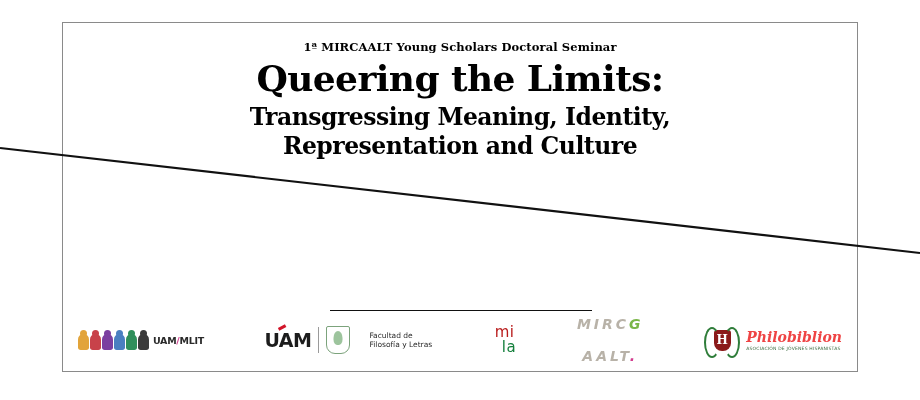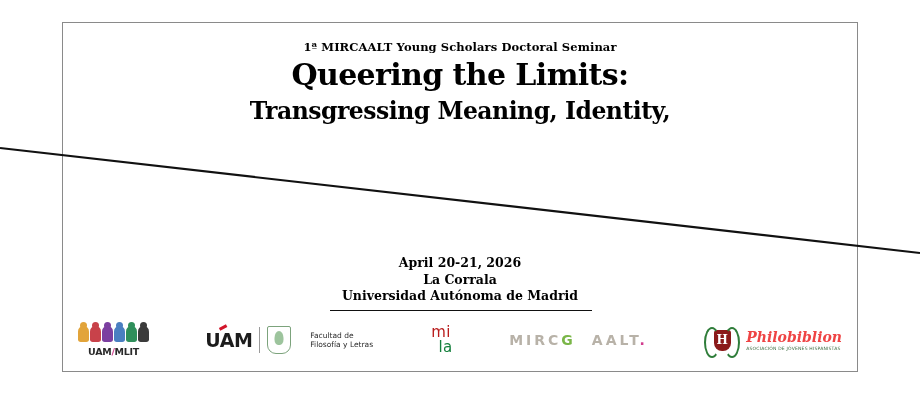--- a/index.html
+++ b/index.html
@@ -56,21 +56,21 @@
     font-family: "DejaVu Serif", serif;
     font-size: 11.5px;
     font-weight: 700;
     letter-spacing: 0.1px;
     color: #000000;
     margin: 0 0 5px 0;
   }
 
   .title-main {
     font-family: "DejaVu Serif", serif;
-    font-size: 30px;
+    font-size: 36px;
     font-weight: 700;
     letter-spacing: -0.6px;
     color: #000000;
     line-height: 1.06;
     margin: 0 0 2px 0;
   }
 
   .title-sub {
     font-family: "DejaVu Serif", serif;
     font-size: 23.5px;
@@ -127,21 +127,21 @@
   }
 
   .logo {
     display: flex;
     align-items: center;
     justify-content: center;
     height: 44px;
   }
 
   
-  .logo-uamlit { flex-direction: column; gap: 4px; }
+  .logo-uamlit { flex-direction: row; gap: 4px; }
   .blob-row {
     display: flex;
     align-items: flex-end;
     gap: 1px;
     height: 19px;
   }
   .blob {
     width: 11px;
     height: 16px;
     border-radius: 6px 6px 3px 3px;
@@ -233,21 +233,21 @@
   }
   .mila-bot {
     font-family: "DejaVu Sans", sans-serif;
     font-size: 15px;
     color: #15803d;
     letter-spacing: 0.5px;
     margin-left: 9px;
   }
 
   
-  .logo-mirc { flex-direction: row; gap: 16px; }
+  .logo-mirc { flex-direction: column; gap: 16px; font-style: italic; }
   .mirc-row {
     font-family: "DejaVu Sans", sans-serif;
     font-size: 14px;
     font-weight: 700;
     letter-spacing: 3px;
     color: #b8b2a8;
   }
   .mirc-row .g { color: #7ab648; }
   .mirc-row .dot { color: #d23c8e; }
 
@@ -311,28 +311,24 @@
 
   <svg class="diagonal-line" viewBox="0 0 920 400" preserveAspectRatio="none">
     <line x1="0" y1="148" x2="920" y2="253" stroke="#111111" stroke-width="2.2"></line>
   </svg>
 
   <div class="header-block">
     <p class="eyebrow">1ª MIRCAALT Young Scholars Doctoral Seminar</p>
     <h1 class="title-main">Queering the Limits:</h1>
     <h2 class="title-sub">
       <span>Transgressing Meaning, Identity,</span>
+      <span>Representation and Culture</span>
     </h2>
   </div>
 
-  <div class="details">
-    <div>April 20-21, 2026</div>
-    <div>La Corrala</div>
-    <div>Universidad Autónoma de Madrid</div>
-  </div>
 
   <div class="rule"></div>
 
   <div class="logos">
 
     <div class="logo logo-uamlit">
       <div class="blob-row">
         <span class="blob" style="background:#e2a43a"></span>
         <span class="blob" style="background:#c8424a"></span>
         <span class="blob" style="background:#7b3fa0"></span>

